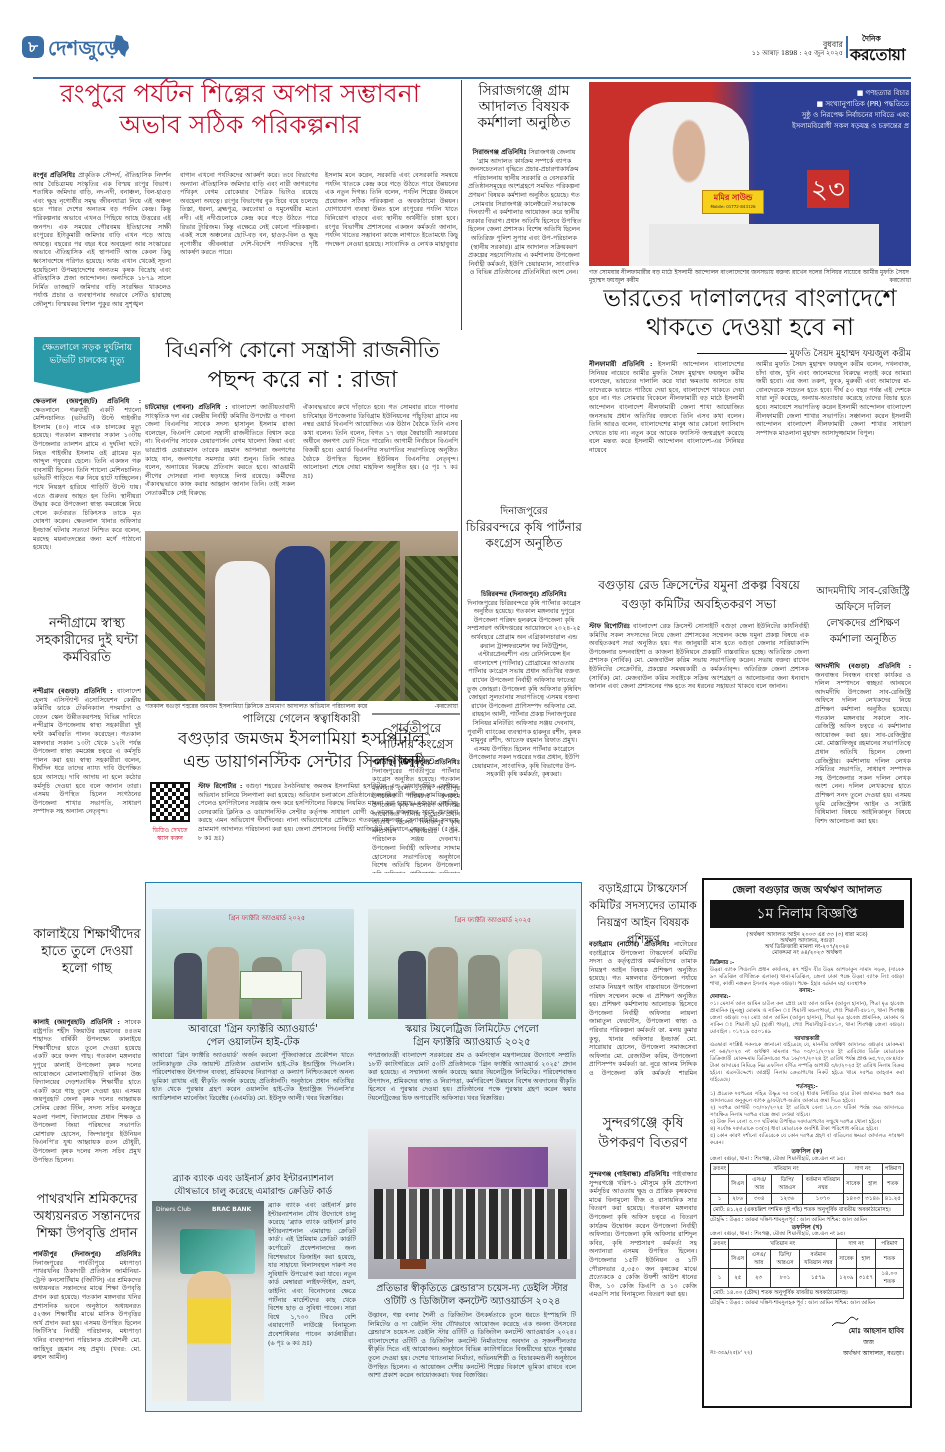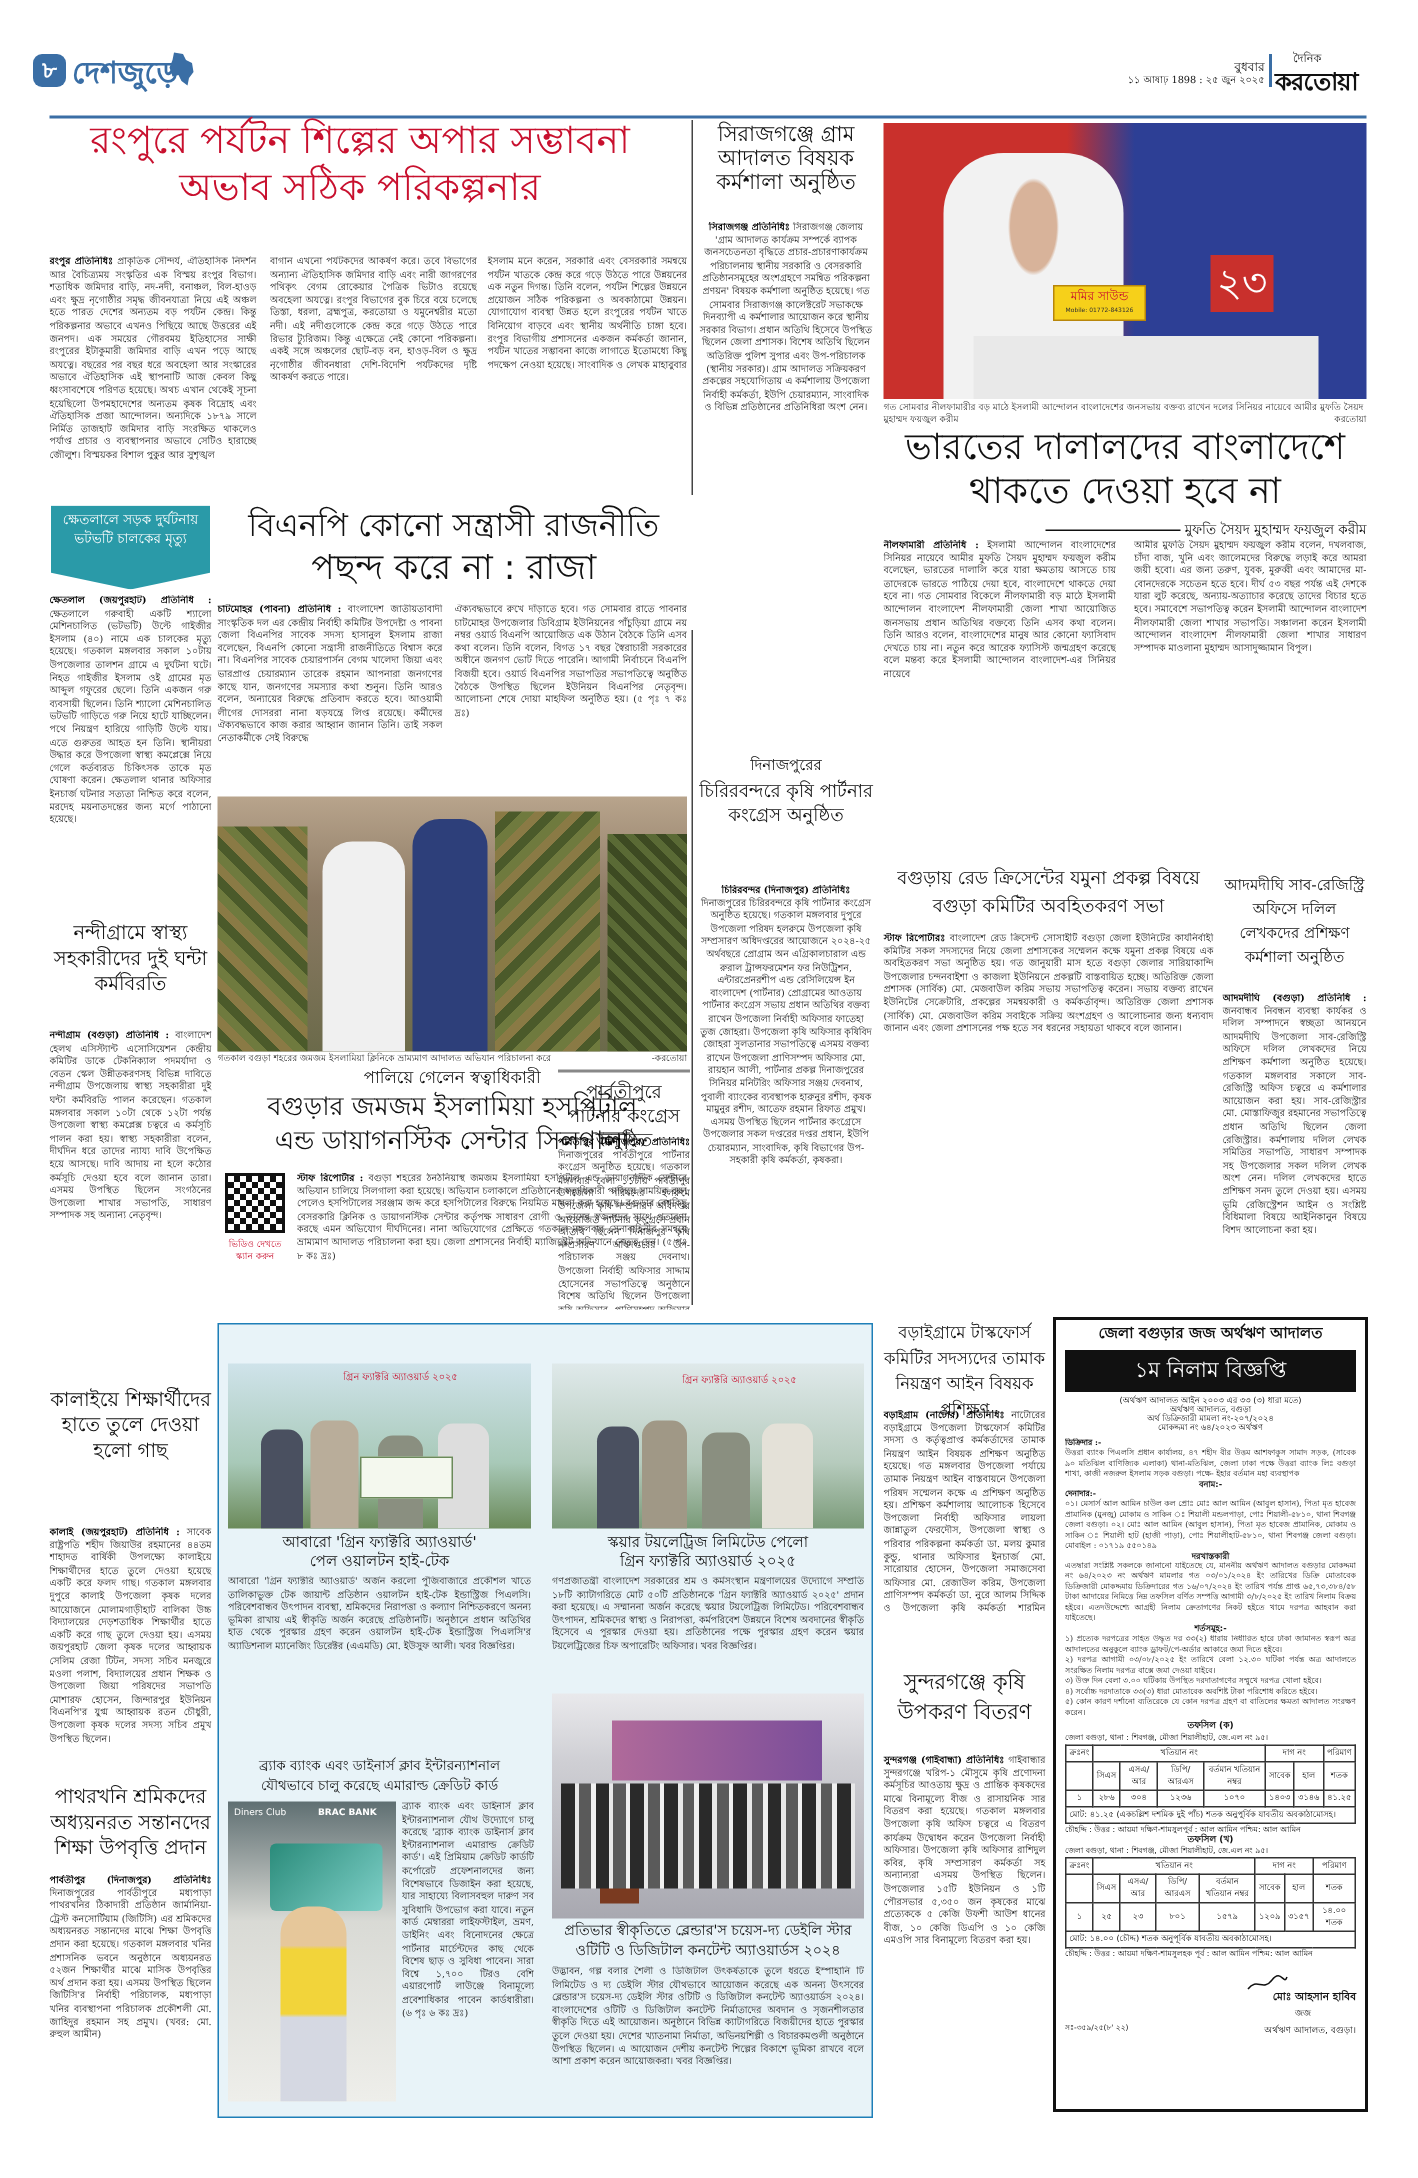--- a/index.html
+++ b/index.html
@@ -24,40 +24,46 @@
   <div class="abs" style="left:22px;top:36px;width:22px;height:22px;background:#3a6ea5;border-radius:6px;color:#fff;font-weight:bold;font-size:15px;text-align:center;line-height:22px;">৮</div>
   <div class="abs" style="left:48px;top:33px;font-size:20px;font-weight:bold;color:#3a6ea5;font-family:'DejaVu Serif',serif;">দেশজুড়ে</div>
   <div class="abs" style="left:112px;top:34px;width:18px;height:24px;">
     <svg width="18" height="24" viewBox="0 0 18 24">
         <path d="M4 1 L10 2 L12 6 L16 8 L17 14 L14 18 L13 23 L9 20 L7 16 L3 17 L1 11 L3 6 Z" fill="#3a6ea5"></path>
       </svg>
   </div>
   <div class="abs" style="left:755px;top:38px;width:88px;text-align:right;font-size:8px;font-family:'DejaVu Serif',serif;">বুধবার</div>
   <div class="abs" style="left:680px;top:48px;width:163px;text-align:right;font-size:6.5px;font-family:'DejaVu Serif',serif;">১১ আষাঢ় 1898 : ২৫ জুন ২০২৫</div>
   <div class="abs" style="left:846px;top:36px;width:2px;height:22px;background:#3a6ea5;"></div>
-  <div class="abs" style="left:862px;top:33px;font-size:7.5px;font-weight:normal;">দৈনিক</div>
+  <div class="abs" style="left:862px;top:33px;font-size:7.5px;font-weight:bold;">দৈনিক</div>
   <div class="abs" style="left:850px;top:42px;font-size:16px;font-weight:bold;letter-spacing:-0.5px;">করতোয়া</div>
 </div>
 <div class="abs rule" style="left:33px;top:77px;width:878px;height:2px;"></div>
 
 <div class="abs hl red" style="left:20px;top:80px;width:440px;font-size:25px;font-family:'DejaVu Serif',serif;">রংপুরে পর্যটন শিল্পের অপার সম্ভাবনা</div>
 <div class="abs hl red" style="left:20px;top:111px;width:440px;font-size:25px;font-family:'DejaVu Serif',serif;">অভাব সঠিক পরিকল্পনার</div>
 <div class="abs body-text" style="left:33px;top:171px;width:138px;height:161px;"><b>রংপুর প্রতিনিধিঃ</b> <span>প্রাকৃতিক সৌন্দর্য, ঐতিহাসিক নিদর্শন আর বৈচিত্র্যময় সংস্কৃতির এক বিস্ময় রংপুর বিভাগ। শতাধিক জমিদার বাড়ি, নদ-নদী, বনাঞ্চল, বিল-হাওড় এবং ক্ষুদ্র নৃগোষ্ঠীর সমৃদ্ধ জীবনযাত্রা নিয়ে এই অঞ্চল হতে পারত দেশের অন্যতম বড় পর্যটন কেন্দ্র। কিন্তু পরিকল্পনার অভাবে এখনও পিছিয়ে আছে উত্তরের এই জনপদ। এক সময়ের গৌরবময় ইতিহাসের সাক্ষী রংপুরের ইটাকুমারী জমিদার বাড়ি এখন পড়ে আছে অযত্নে। বছরের পর বছর ধরে অবহেলা আর সংস্কারের অভাবে ঐতিহাসিক এই স্থাপনাটি আজ কেবল কিছু ধ্বংসাবশেষে পরিণত হয়েছে। অথচ এখান থেকেই সূচনা হয়েছিলো উপমহাদেশের অন্যতম কৃষক বিদ্রোহ এবং ঐতিহাসিক প্রজা আন্দোলন। অন্যদিকে ১৮৭৯ সালে নির্মিত তাজহাট জমিদার বাড়ি সংরক্ষিত থাকলেও পর্যাপ্ত প্রচার ও ব্যবস্থাপনার অভাবে সেটিও হারাচ্ছে জৌলুশ। বিস্ময়কর বিশাল পুকুর আর সুশৃঙ্খল</span></div>
 <div class="abs body-text" style="left:180px;top:171px;width:138px;height:161px;">বাগান এখনো পর্যটকদের আকর্ষণ করে। তবে বিভাগের অন্যান্য ঐতিহাসিক জমিদার বাড়ি এবং নারী জাগরণের পথিকৃৎ বেগম রোকেয়ার পৈত্রিক ভিটাও রয়েছে অবহেলা অযত্নে। রংপুর বিভাগের বুক চিরে বয়ে চলেছে তিস্তা, ধরলা, ব্রহ্মপুত্র, করতোয়া ও যমুনেশ্বরীর মতো নদী। এই নদীগুলোকে কেন্দ্র করে গড়ে উঠতে পারে রিভার ট্যুরিজম। কিন্তু এক্ষেত্রে নেই কোনো পরিকল্পনা। একই সঙ্গে অঞ্চলের ছোট-বড় বন, হাওড়-বিল ও ক্ষুদ্র নৃগোষ্ঠীর জীবনধারা দেশি-বিদেশি পর্যটকদের দৃষ্টি আকর্ষণ করতে পারে।</div>
 <div class="abs body-text" style="left:325px;top:171px;width:133px;height:161px;">ইসলাম মনে করেন, সরকারি এবং বেসরকারি সমন্বয়ে পর্যটন খাতকে কেন্দ্র করে গড়ে উঠতে পারে উন্নয়নের এক নতুন দিগন্ত। তিনি বলেন, পর্যটন শিল্পের উন্নয়নে প্রয়োজন সঠিক পরিকল্পনা ও অবকাঠামো উন্নয়ন। যোগাযোগ ব্যবস্থা উন্নত হলে রংপুরের পর্যটন খাতে বিনিয়োগ বাড়বে এবং স্থানীয় অর্থনীতি চাঙ্গা হবে। রংপুর বিভাগীয় প্রশাসনের একজন কর্মকর্তা জানান, পর্যটন খাতের সম্ভাবনা কাজে লাগাতে ইতোমধ্যে কিছু পদক্ষেপ নেওয়া হয়েছে। সাংবাদিক ও লেখক মাহাবুবার</div>
 
 <div class="abs vrule" style="left:461px;top:80px;height:250px;"></div>
 <div class="abs hl" style="left:464px;top:82px;width:120px;font-size:14px;">সিরাজগঞ্জে গ্রাম আদালত বিষয়ক কর্মশালা অনুষ্ঠিত</div>
 <div class="abs body-text" style="left:466px;top:148px;width:116px;height:270px;text-align:center;"><b>সিরাজগঞ্জ প্রতিনিধিঃ</b> <span>সিরাজগঞ্জ জেলায় 'গ্রাম আদালত কার্যক্রম সম্পর্কে ব্যাপক জনসচেতনতা বৃদ্ধিতে প্রচার-প্রচারণাকার্যক্রম পরিচালনায় স্থানীয় সরকারি ও বেসরকারি প্রতিষ্ঠানসমূহের অংশগ্রহণে সমন্বিত পরিকল্পনা প্রণয়ন' বিষয়ক কর্মশালা অনুষ্ঠিত হয়েছে। গত সোমবার সিরাজগঞ্জ কালেক্টরেট সভাকক্ষে দিনব্যাপী এ কর্মশালার আয়োজন করে স্থানীয় সরকার বিভাগ। প্রধান অতিথি হিসেবে উপস্থিত ছিলেন জেলা প্রশাসক। বিশেষ অতিথি ছিলেন অতিরিক্ত পুলিশ সুপার এবং উপ-পরিচালক (স্থানীয় সরকার)। গ্রাম আদালত সক্রিয়করণ প্রকল্পের সহযোগিতায় এ কর্মশালায় উপজেলা নির্বাহী কর্মকর্তা, ইউপি চেয়ারম্যান, সাংবাদিক ও বিভিন্ন প্রতিষ্ঠানের প্রতিনিধিরা অংশ নেন।</span></div>
 
 <div class="abs photo" style="left:589px;top:82px;width:322px;height:184px;background:linear-gradient(90deg,#c9302c 0%,#c9302c 38%,#2d3f95 52%,#2d3f95 100%);">
   <div class="abs" style="left:40px;top:20px;width:120px;height:164px;background:radial-gradient(ellipse at 50% 30%,#d8b39a 0%,#d8b39a 18%,#f2f2f2 20%,#f2f2f2 100%);border-radius:40px 40px 0 0;"></div>
+  <div class="abs" style="left:175px;top:6px;width:145px;color:#fff;font-size:7px;line-height:11px;text-align:right;">
+    <div>■ গণহত্যার বিচার</div>
+    <div>■ সংখ্যানুপাতিক (PR) পদ্ধতিতে</div>
+    <div>সুষ্ঠু ও নিরপেক্ষ নির্বাচনের দাবিতে এবং</div>
+    <div>ইসলামবিরোধী সকল ষড়যন্ত্র ও চক্রান্তের প্র</div>
+  </div>
   <div class="abs" style="left:218px;top:88px;width:42px;height:38px;background:#c9302c;color:#fff;font-size:26px;text-align:center;line-height:38px;">২৩</div>
   <div class="abs" style="left:113px;top:108px;width:62px;height:24px;background:#f6d01a;border:1px solid #b8860b;text-align:center;">
-    <div style="font-size:8px;color:#c8102e;font-weight:normal;">মমির সাউন্ড</div>
+    <div style="font-size:8px;color:#c8102e;font-weight:bold;">মমির সাউন্ড</div>
     <div style="font-size:4px;color:#333;">Mobile: 01772-843126</div>
   </div>
   <div class="abs" style="left:60px;top:142px;width:230px;height:42px;background:#e9e9e9;"></div>
 </div>
 <div class="abs caption" style="left:589px;top:268px;width:322px;">
   <span>গত সোমবার নীলফামারীর বড় মাঠে ইসলামী আন্দোলন বাংলাদেশের জনসভায় বক্তব্য রাখেন দলের সিনিয়র নায়েবে আমীর মুফতি সৈয়দ মুহাম্মদ ফয়জুল করীম</span> <span style="float:right;">করতোয়া</span>
 </div>
 
 <div class="abs hl" style="left:589px;top:285px;width:322px;font-size:24px;">ভারতের দালালদের বাংলাদেশে</div>
 <div class="abs hl" style="left:589px;top:314px;width:322px;font-size:24px;">থাকতে দেওয়া হবে না</div>

